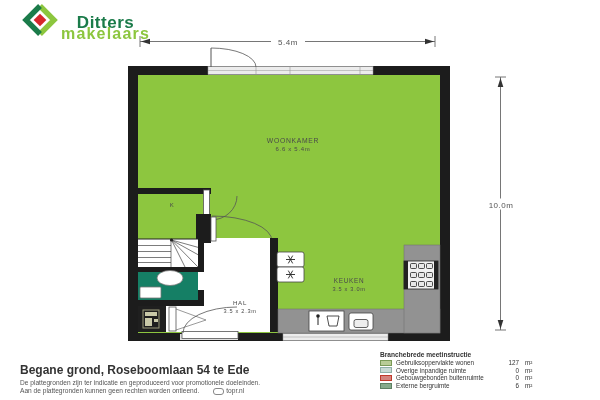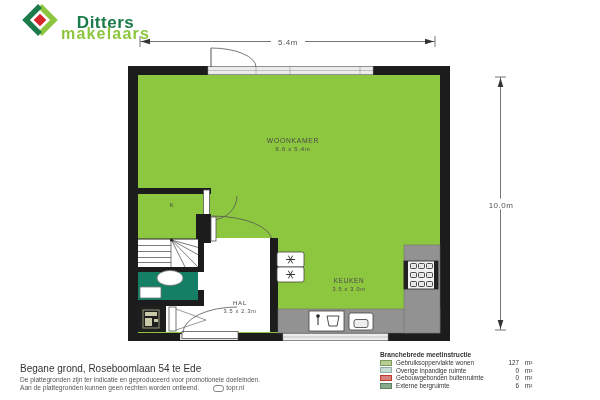--- a/index.html
+++ b/index.html
@@ -18,21 +18,21 @@
   .win{fill:#ececec;stroke:#999;stroke-width:.5;}
   .leaf{fill:#ffffff;stroke:#555;stroke-width:.8;}
   .arc{fill:none;stroke:#555;stroke-width:.8;}
   .fix{fill:#ffffff;stroke:#444;stroke-width:.8;}
   .thin{stroke:#444;stroke-width:.7;fill:none;}
   .dim{stroke:#666;stroke-width:.9;}
   .dimtxt{font-family:"Liberation Sans",sans-serif;font-size:8px;fill:#555;letter-spacing:.5px;text-anchor:middle;}
   .roomtxt{font-family:"Liberation Sans",sans-serif;fill:#4a4a4a;text-anchor:middle;letter-spacing:.7px;}
   
   .footer{position:absolute;left:20px;top:363px;width:345px;}
-  .footer-title{font-size:10px;font-weight:normal;color:#333;}
+  .footer-title{font-size:12px;font-weight:bold;color:#333;}
   .footer-line{font-size:6.6px;color:#555;margin-top:1.5px;white-space:nowrap;}
   .credit{margin-left:14px;}
   .credit-icon{display:inline-block;width:9px;height:5px;border:1px solid #888;border-radius:3px;vertical-align:middle;margin-right:2px;}
   
   .legend{position:absolute;left:380px;top:351px;width:158px;}
   .legend-title{font-size:6.6px;font-weight:bold;color:#333;margin-bottom:1px;white-space:nowrap;}
   .legend-row{display:flex;align-items:center;gap:4px;height:7.6px;}
   .swatch{width:10px;height:4px;border:1px solid #999;flex:0 0 auto;}
   .legend-label{flex:1;font-size:6.3px;color:#333;white-space:nowrap;}
   .legend-value{width:16px;text-align:right;font-size:6.3px;color:#333;}

